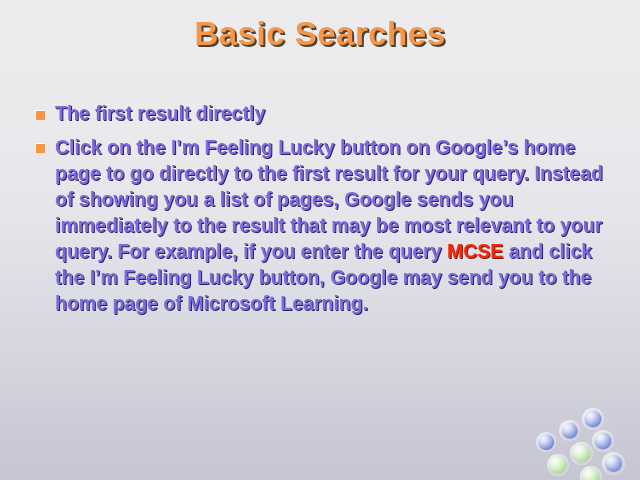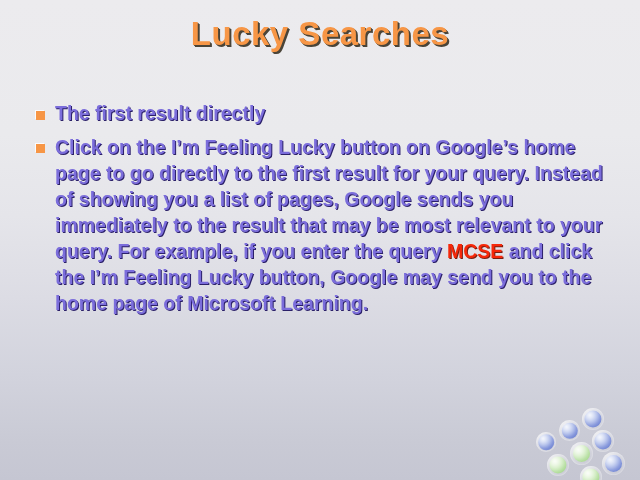--- a/index.html
+++ b/index.html
@@ -141,21 +141,21 @@
         #a8d98f 64%,
         #9bd080 100%);
   }
 </style>
 </head>
 <body>
 
 <div id="slide">
 
   <div id="title-area">
-    <div id="slide-title">Lucky Searches</div>
+    <div id="slide-title">Basic Searches</div>
   </div>
 
   <div id="body-area">
 
     <div class="bullet-row bullet-row-1">
       <span class="bullet-marker"></span>
       <span class="bullet-text">The first result directly</span>
     </div>
 
     <div class="bullet-row bullet-row-2">

